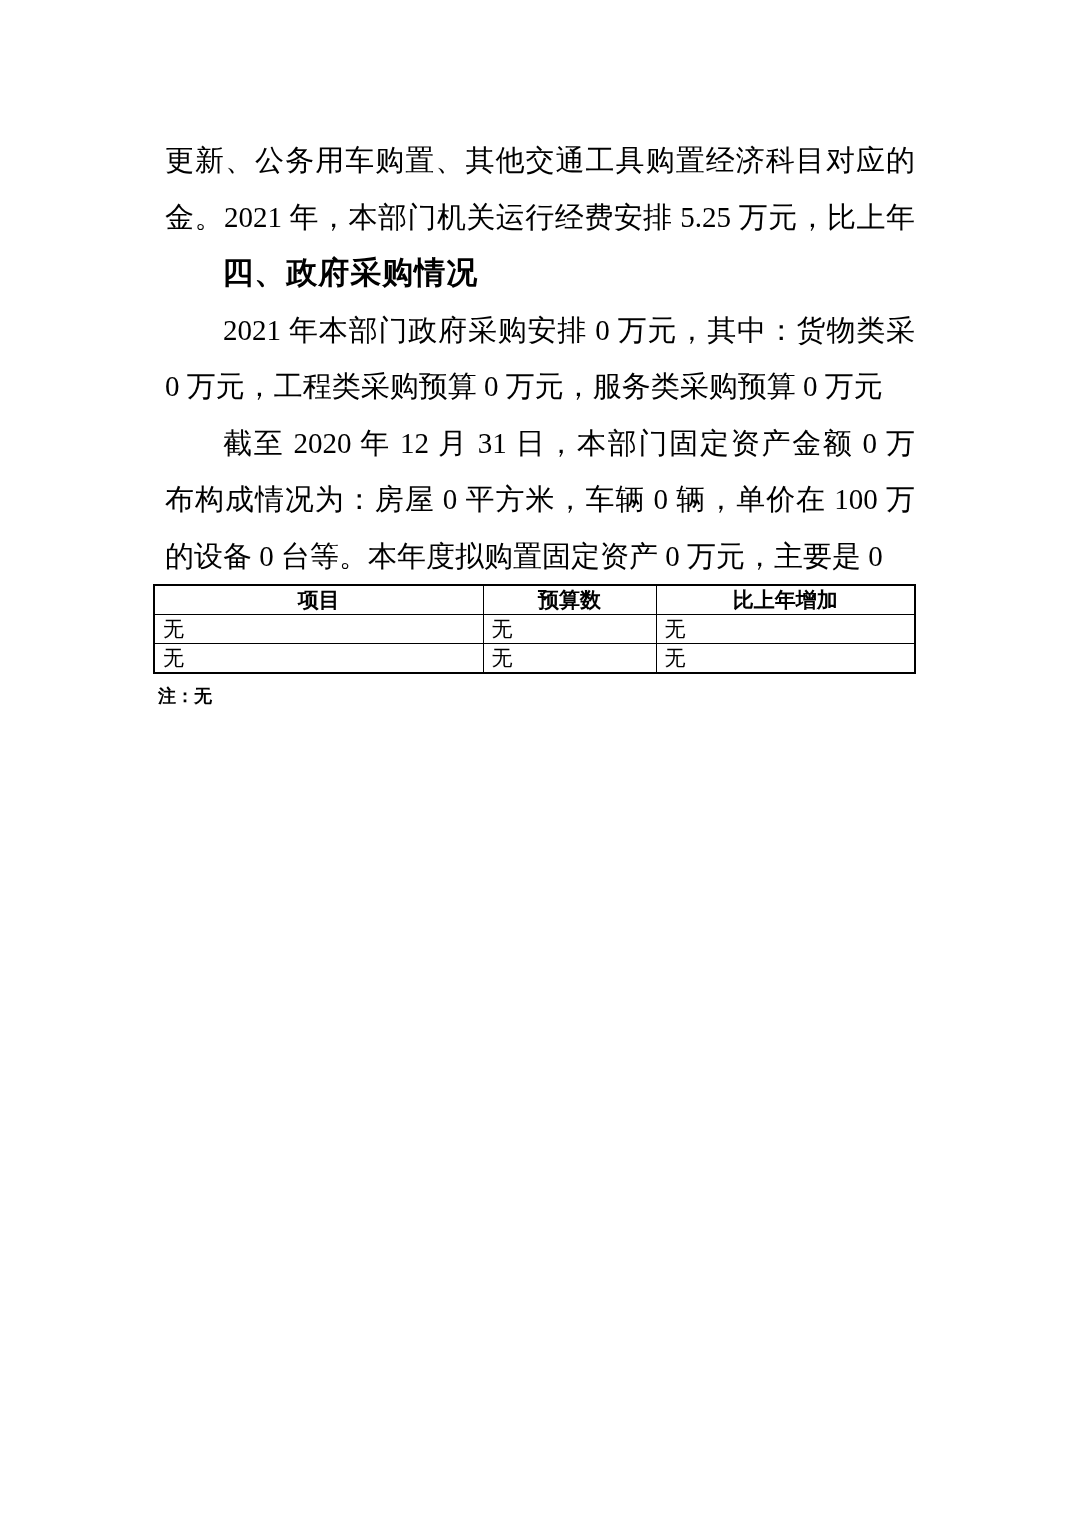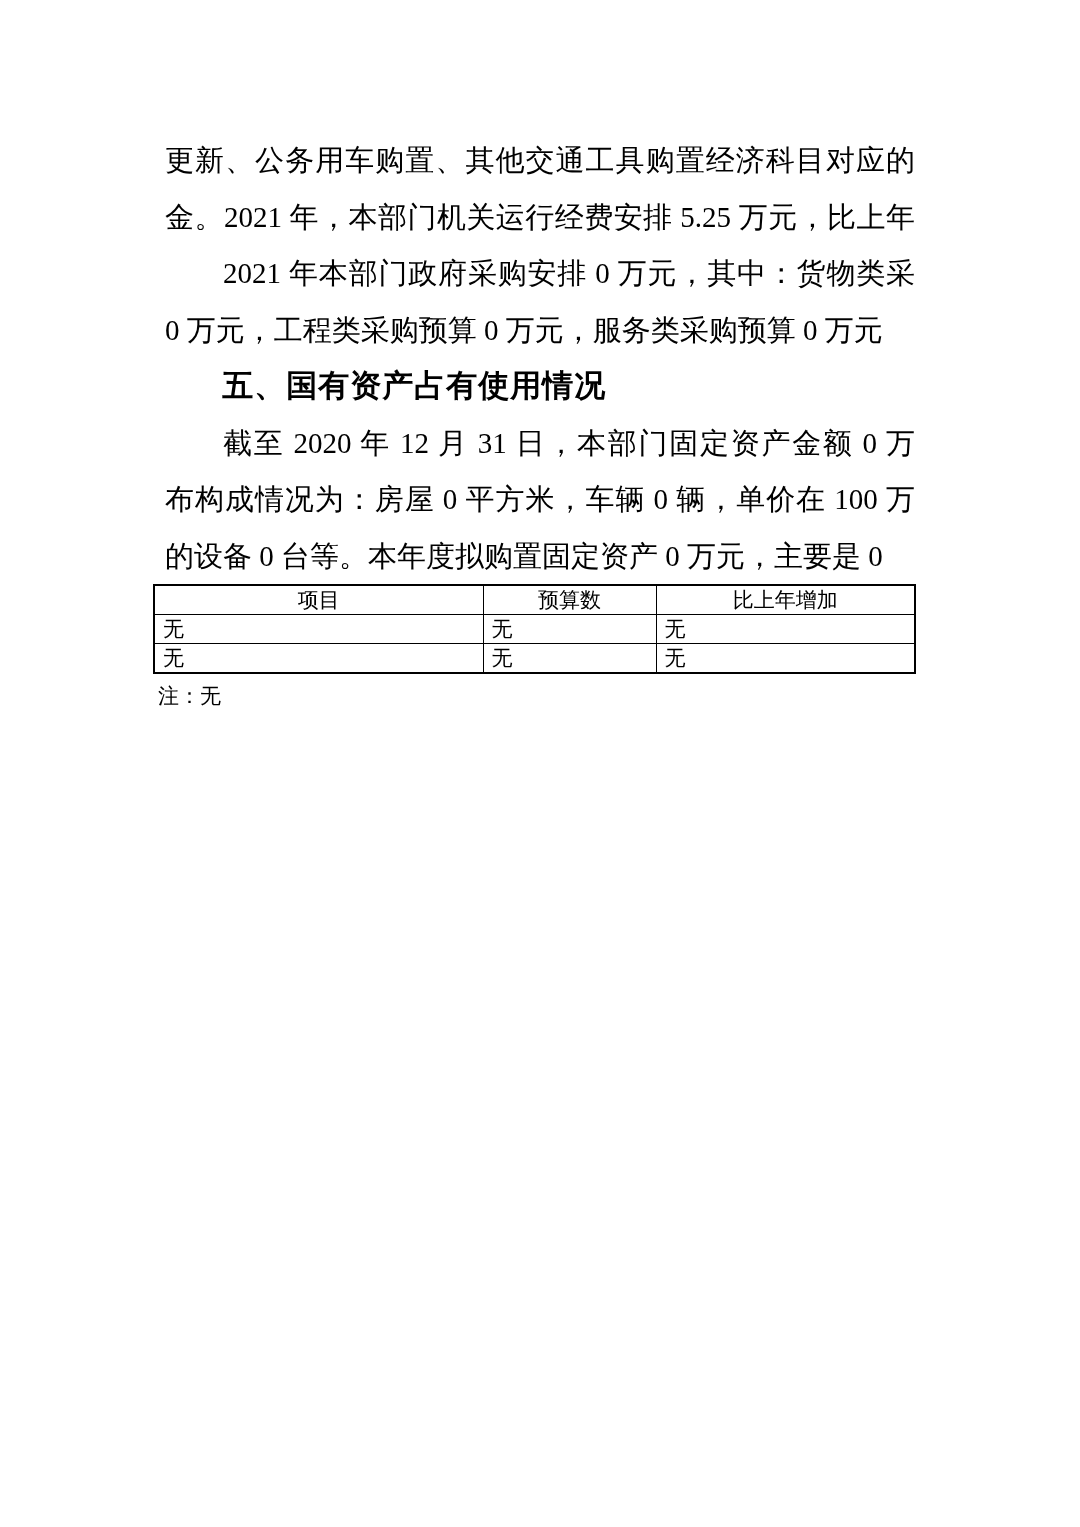--- a/index.html
+++ b/index.html
@@ -53,53 +53,54 @@
     table-layout: fixed;
     border: 2px solid #000000;
   }
   .perf-table col.c1 { width: 329px; }
   .perf-table col.c2 { width: 173px; }
   .perf-table col.c3 { width: 259px; }
   .perf-table th {
     border: 1px solid #000000;
     height: 26px;
     font-size: 21px;
-    font-weight: normal;
+    font-weight: bold;
     text-align: center;
     vertical-align: middle;
   }
   .perf-table td {
     border: 1px solid #000000;
     height: 28px;
     font-size: 21px;
     text-align: left;
     vertical-align: middle;
     padding-left: 8px;
   }
   .note {
     margin-left: -7px;
-    font-size: 21px;
+    font-size: 18px;
     line-height: 44px;
     height: 44px;
+    font-weight: bold;
   }
 </style>
 </head>
 <body>
 
 <div class="page">
   <div class="content">
 
     <div class="line justify">更新、公务用车购置、其他交通工具购置经济科目对应的预算资</div>
     <div class="line justify">金。2021 年，本部门机关运行经费安排 5.25 万元，比上年增加</div>
 
+    <div class="line heading">四、政府采购情况</div>
 
     <div class="line justify indent">2021 年本部门政府采购安排 0 万元，其中：货物类采购预算</div>
     <div class="line">0 万元，工程类采购预算 0 万元，服务类采购预算 0 万元等。</div>
 
-    <div class="line heading">五、国有资产占有使用情况</div>
 
     <div class="line justify indent">截至 2020 年 12 月 31 日，本部门固定资产金额 0 万元，分</div>
     <div class="line justify">布构成情况为：房屋 0 平方米，车辆 0 辆，单价在 100 万元以上</div>
     <div class="line">的设备 0 台等。本年度拟购置固定资产 0 万元，主要是 0 等。</div>
 
 
 
     <table class="perf-table">
       <colgroup>
         <col class="c1">

